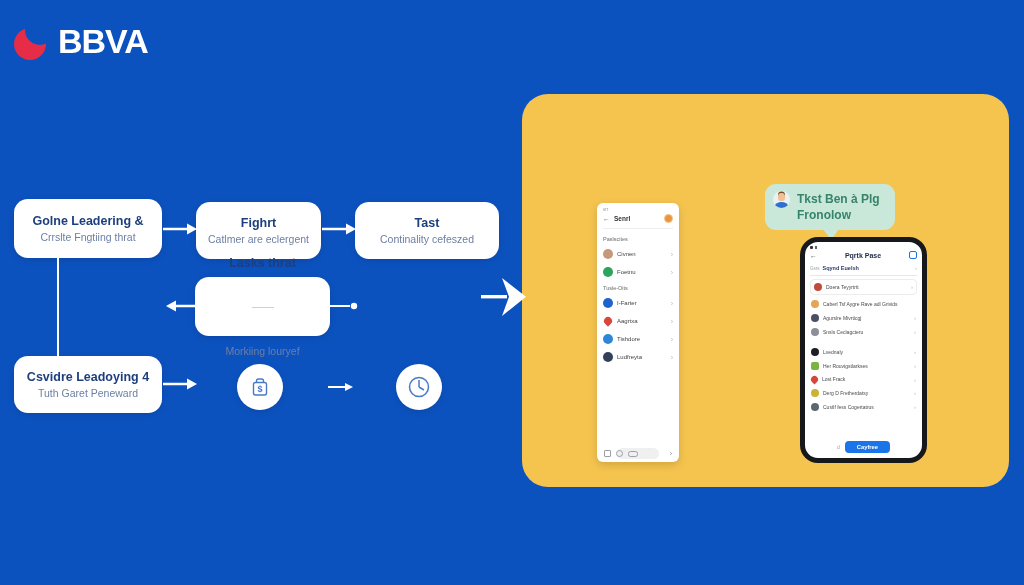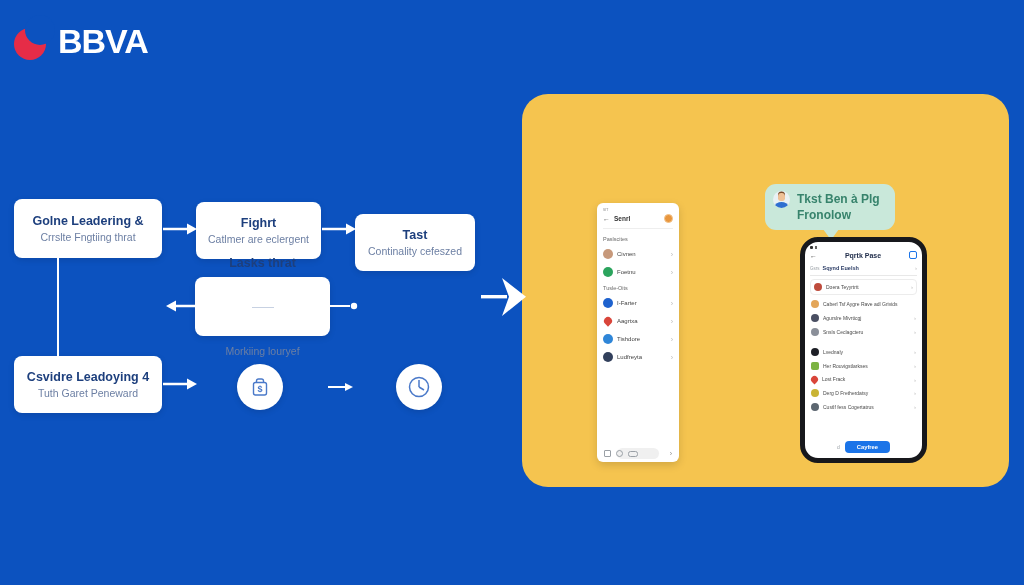--- a/index.html
+++ b/index.html
@@ -8,21 +8,21 @@
 
   
   .hdr{position:absolute;left:14px;top:22px;display:flex;align-items:center;gap:10px;}
   .crescent{position:relative;width:34px;height:36px;}
   .crescent .c1{position:absolute;left:0;top:4px;width:32px;height:32px;background:#E62C47;border-radius:50%;}
   .crescent .c2{position:absolute;left:11px;top:-9px;width:30px;height:30px;background:#0C52BF;border-radius:50%;}
   .brand{color:#fff;font-size:34px;font-weight:800;letter-spacing:-1px;}
   .hdr-title{color:#eef3ff;font-size:27px;font-weight:500;letter-spacing:.2px;}
 
   
-  .box{position:absolute;background:#fff;border-radius:8px;display:flex;flex-direction:column;align-items:center;justify-content:center;gap:3px;text-align:center;box-shadow:0 2px 6px rgba(0,0,0,.12);padding:2px 6px;box-sizing:border-box;}
+  .box{position:absolute;background:#fff;border-radius:14px;display:flex;flex-direction:column;align-items:center;justify-content:center;gap:3px;text-align:center;box-shadow:0 2px 6px rgba(0,0,0,.12);padding:2px 6px;box-sizing:border-box;}
   .box-title{font-weight:700;font-size:12.5px;color:#1D3F7D;}
   .box-sub{font-size:10.5px;color:#6C7FA3;}
   .box-div{width:22px;height:0;border-top:1.5px solid #C7D1E2;margin:1px 0;}
   .conn{position:absolute;}
   .vline{position:absolute;left:57px;top:258px;width:2px;height:99px;background:#fff;}
   .circ{position:absolute;width:46px;height:46px;background:#fff;border-radius:50%;display:flex;align-items:center;justify-content:center;box-shadow:0 2px 6px rgba(0,0,0,.12);}
 
   
   .panel{position:absolute;left:522px;top:94px;width:487px;height:393px;background:#F5C44F;border-radius:26px;}
 
@@ -95,21 +95,21 @@
   </div>
 
   <div class="box" style="left:14px;top:199px;width:148px;height:59px;">
     <div class="box-title">Golne Leadering &amp;</div>
     <div class="box-sub">Crrslte Fngtiing thrat</div>
   </div>
   <div class="box" style="left:196px;top:202px;width:125px;height:57px;">
     <div class="box-title">Fighrt</div>
     <div class="box-sub">Catlmer are eclergent</div>
   </div>
-  <div class="box" style="left:355px;top:202px;width:120px;height:57px;margin-top:12px;">
+  <div class="box" style="left:355px;top:202px;width:144px;height:57px;">
     <div class="box-title">Tast</div>
     <div class="box-sub">Continality cefeszed</div>
   </div>
   <div class="box" style="left:195px;top:277px;width:135px;height:59px;gap:36px;">
     <div class="box-title">Lasks thrat</div>
     <div class="box-div"></div>
     <div class="box-sub">Morkiing louryef</div>
   </div>
   <div class="box" style="left:14px;top:356px;width:148px;height:57px;">
     <div class="box-title">Csvidre Leadoying 4</div>

